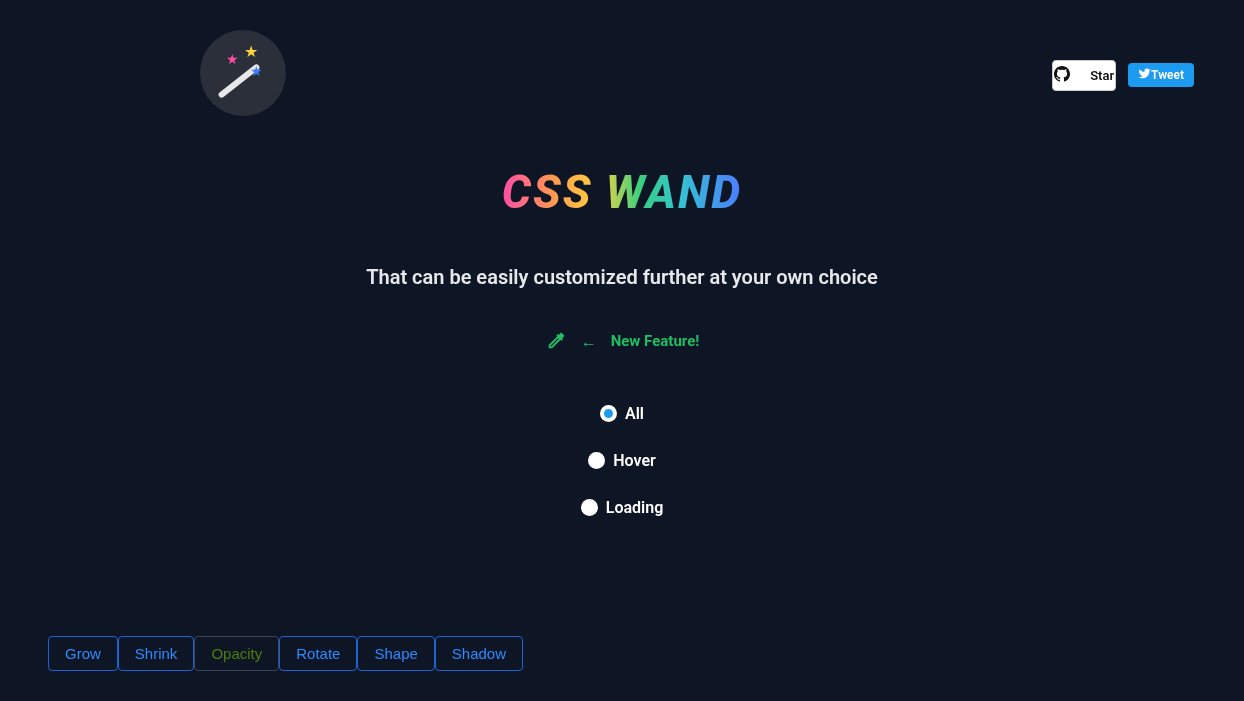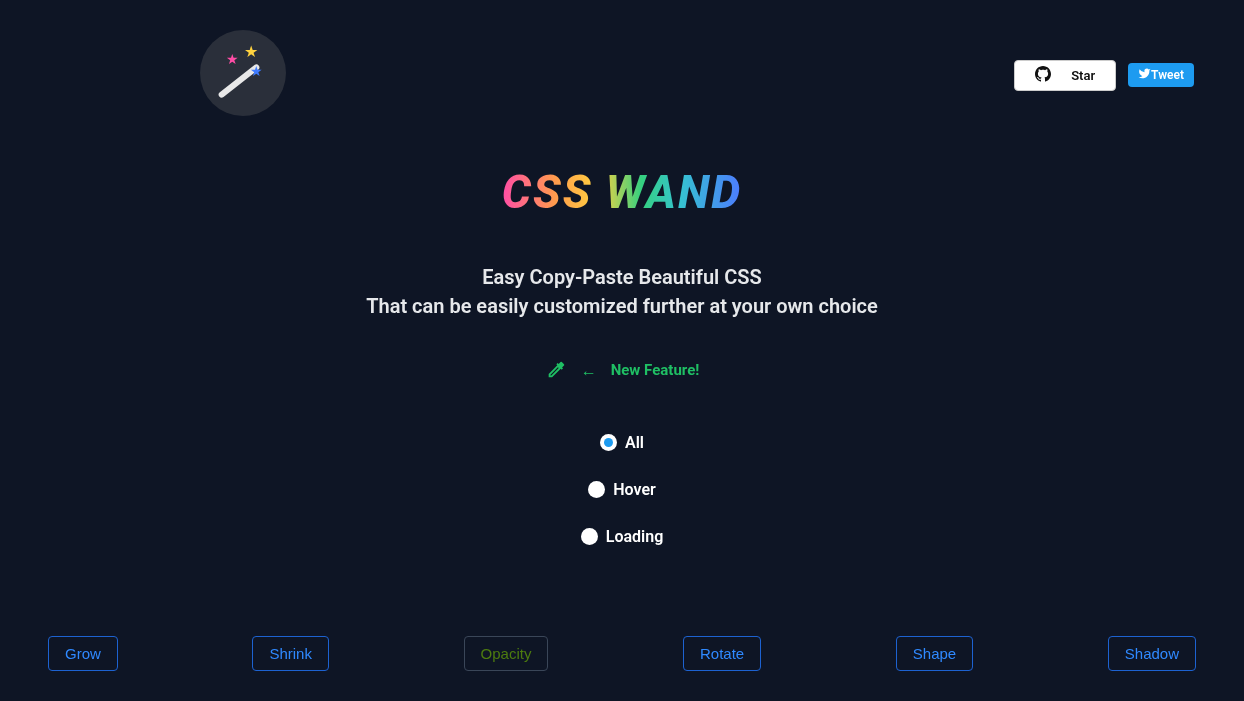--- a/index.html
+++ b/index.html
@@ -49,21 +49,21 @@
   }
   .star { position: absolute; font-size: 14px; line-height: 1; }
   .star.pink  { color:#ff4da6; left:26px; top:22px; }
   .star.yellow{ color:#ffd23f; left:44px; top:14px; font-size:16px; }
   .star.blue  { color:#3f7bff; left:50px; top:34px; }
 
   .header-right { display: flex; align-items: center; gap: 12px; }
   .gh-star-btn {
     background: #fff;
     color: #111;
-    padding: 5px 20px;
+    padding: 5px 1px;
     border-radius: 4px;
     font-size: 13px;
     font-weight: 600;
     display: flex;
     align-items: center;
     gap: 20px;
     cursor: pointer;
     border: 1px solid #ccc;
   }
   .tweet-btn {
@@ -156,21 +156,21 @@
     background: #1d9bf0;
   }
 
   
   .effects-row {
     position: absolute;
     bottom: 30px;
     left: 0;
     right: 0;
     display: flex;
-    justify-content: space-between;
+    justify-content: flex-start;
     padding: 0 48px;
   }
   .effect-btn {
     border: 1px solid #1d62d1;
     color: #2f89ff;
     background: transparent;
     padding: 8px 16px;
     border-radius: 4px;
     font-size: 15px;
     font-weight: 500;
@@ -209,21 +209,20 @@
           </svg>
       </span>
       <span>Tweet</span>
     </div>
   </div>
 </div>
 
 <div class="hero">
   <div class="brand">CSS WAND</div>
   <div class="subtitle">
-    <div>Easy Copy-Paste Beautiful CSS</div>
     <div>That can be easily customized further at your own choice</div>
   </div>
 
   <div class="new-feature">
     <span class="eyedrop-icon">
       <svg width="22" height="22" viewBox="0 0 24 24" fill="#1fbf64">
           <path d="M20.71 5.63l-2.34-2.34a1 1 0 0 0-1.41 0l-2.12 2.12-1.06-1.06-1.41 1.41 1.06 1.06L4 16.25V20h3.75l9.43-9.43 1.06 1.06 1.41-1.41-1.06-1.06 2.12-2.12a1 1 0 0 0 0-1.41zM6.92 18H6v-.92l8.06-8.06.92.92L6.92 18z"></path>
         </svg>
     </span>
     <span class="arrow-left">←</span>

